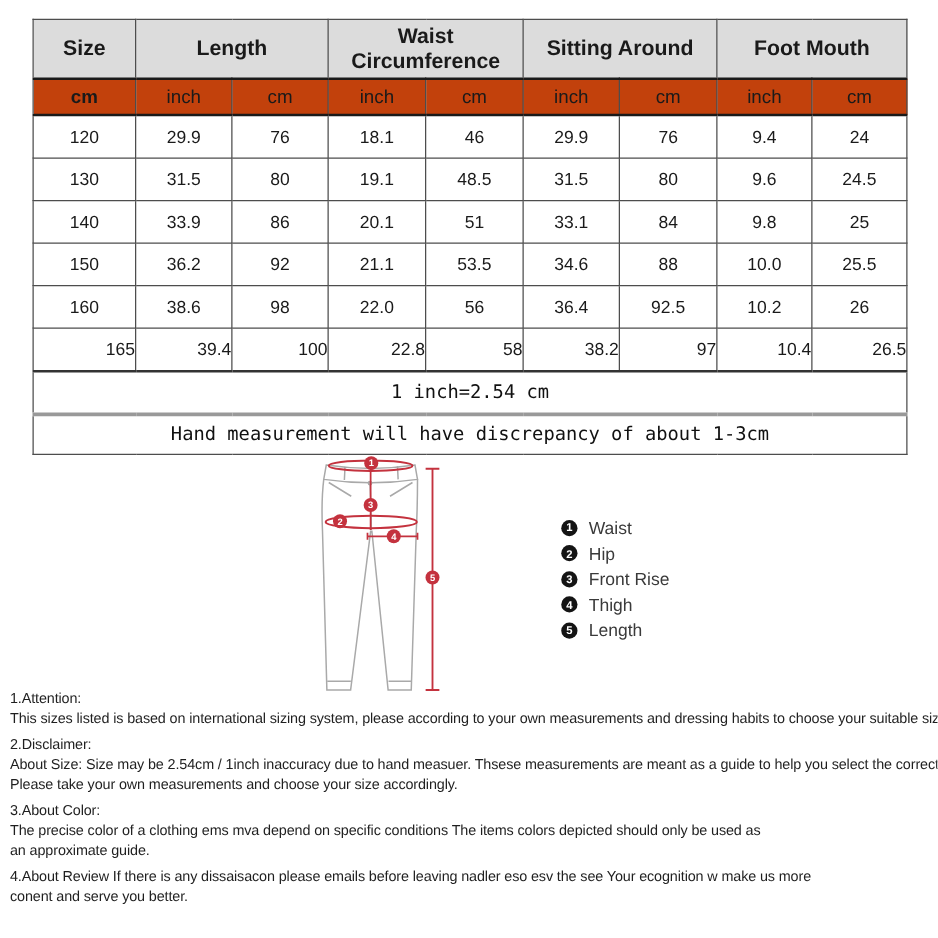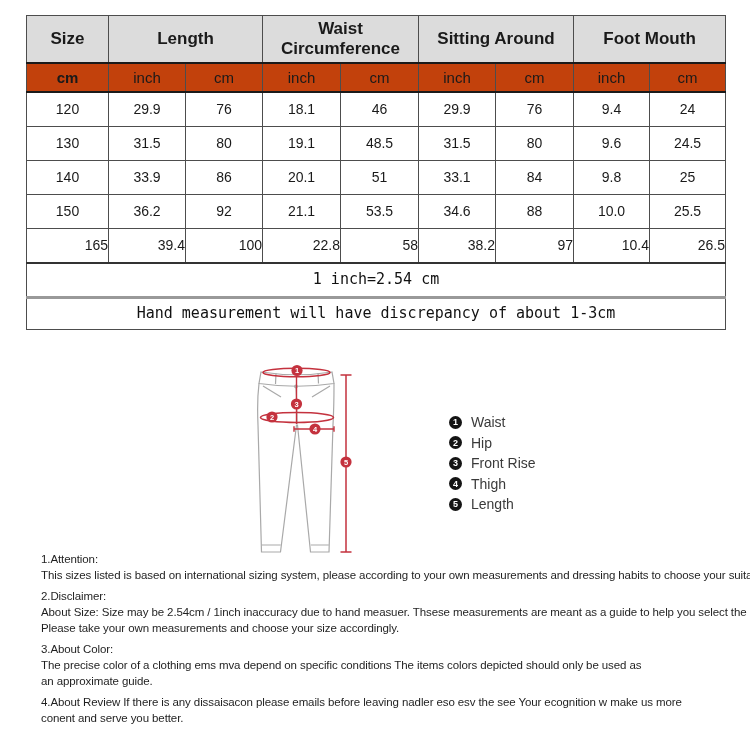--- a/index.html
+++ b/index.html
@@ -23,21 +23,21 @@
 
   
   .legend{position:absolute;left:449px;top:412px;}
   .legend-item{display:flex;align-items:center;height:20.5px;}
   .legend-num{width:13px;height:13px;border-radius:50%;background:#141414;color:#fff;font-size:9px;font-weight:bold;display:flex;align-items:center;justify-content:center;flex:0 0 13px;}
   .legend-label{margin-left:9px;font-size:14px;color:#3a3a3a;}
 
   
   .sections{position:absolute;left:8px;top:551px;width:740px;}
   .section{margin-bottom:5px;}
-  .section .line{font-size:11.5px;line-height:16px;white-space:nowrap;letter-spacing:-0.1px;color:#1f1f1f;margin-left:33px;}
+  .section .line{font-size:11.5px;line-height:16px;white-space:nowrap;letter-spacing:-0.1px;color:#1f1f1f;}
 </style>
 </head>
 <body>
 
 <table class="size-chart">
   <colgroup>
     <col style="width:82px">
       <col style="width:77px">
       <col style="width:77px">
     <col style="width:78px">
@@ -103,20 +103,31 @@
     <td>150</td>
     <td>36.2</td>
     <td>92</td>
     <td>21.1</td>
     <td>53.5</td>
     <td>34.6</td>
     <td>88</td>
     <td>10.0</td>
     <td>25.5</td>
   </tr>
+  <tr class="datarow">
+    <td>160</td>
+    <td>38.6</td>
+    <td>98</td>
+    <td>22.0</td>
+    <td>56</td>
+    <td>36.4</td>
+    <td>92.5</td>
+    <td>10.2</td>
+    <td>26</td>
+  </tr>
   <tr class="datarow last">
     <td>165</td>
     <td>39.4</td>
     <td>100</td>
     <td>22.8</td>
     <td>58</td>
     <td>38.2</td>
     <td>97</td>
     <td>10.4</td>
     <td>26.5</td>

